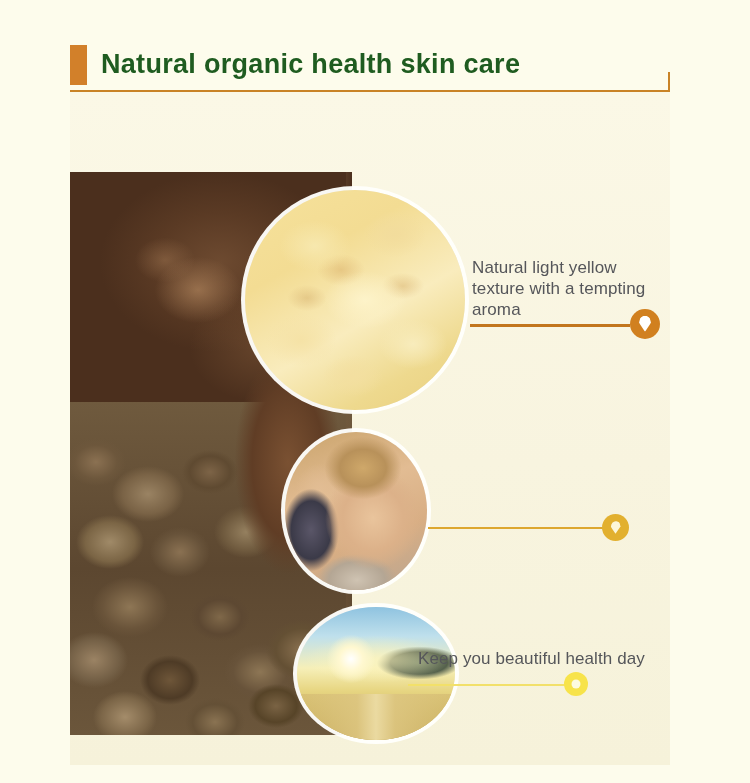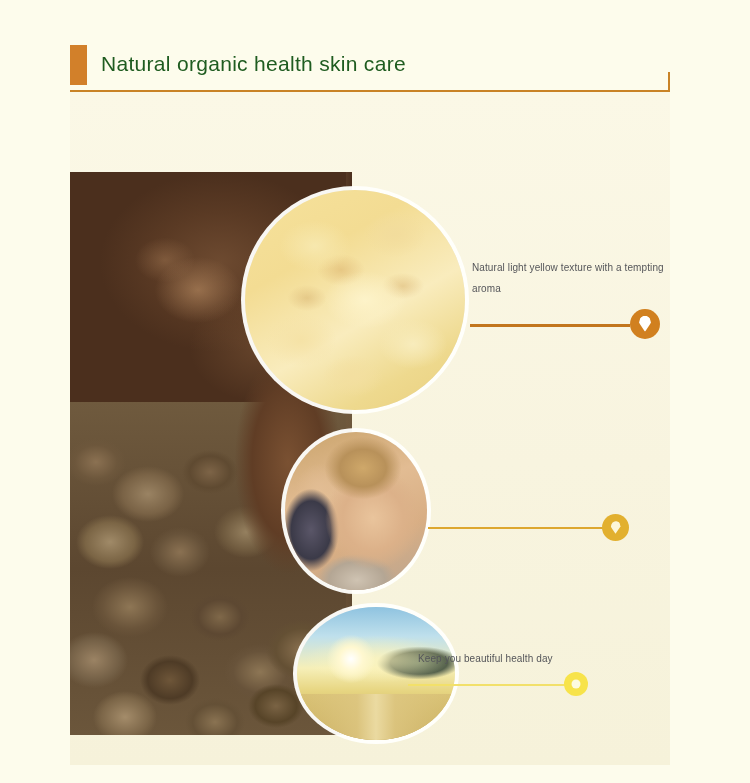--- a/index.html
+++ b/index.html
@@ -37,27 +37,27 @@
     left: 70px;
     top: 45px;
     width: 17px;
     height: 40px;
     background: #d2802a;
   }
   #page-title {
     position: absolute;
     left: 101px;
     top: 40px;
-    font-size: 21px;
+    font-size: 27px;
     line-height: 48px;
     color: #1f5c20;
     font-family: "Liberation Sans", sans-serif;
     letter-spacing: 0.3px;
     white-space: nowrap;
-    font-weight: 400;
+    font-weight: 700;
   }
   #header-rule {
     position: absolute;
     left: 70px;
     top: 90px;
     width: 600px;
     height: 2px;
     background: #c98326;
   }
   #header-rule-tick {
@@ -243,21 +243,21 @@
     width: 11px;
     height: 15px;
     background: #ffffff;
     border-radius: 50% 50% 50% 50% / 42% 42% 64% 64%;
     clip-path: polygon(50% 100%, 0% 44%, 10% 14%, 34% 0%, 66% 0%, 90% 14%, 100% 44%);
   }
   .callout-text {
     position: absolute;
     color: #55565a;
     font-family: "Liberation Sans", sans-serif;
-    font-size: 10px;
+    font-size: 17px;
     line-height: 21px;
     letter-spacing: 0.1px;
   }
 
   
   #callout1-text { left: 472px; top: 257px; width: 200px; }
   #callout1-line { left: 470px; top: 324px; width: 160px; background: #c2761d; }
   #callout1-marker { left: 630px; top: 309px; width: 30px; height: 30px; background: #d1801f; }
   #callout1-marker .marker-pin { width: 12px; height: 16px; }
 

